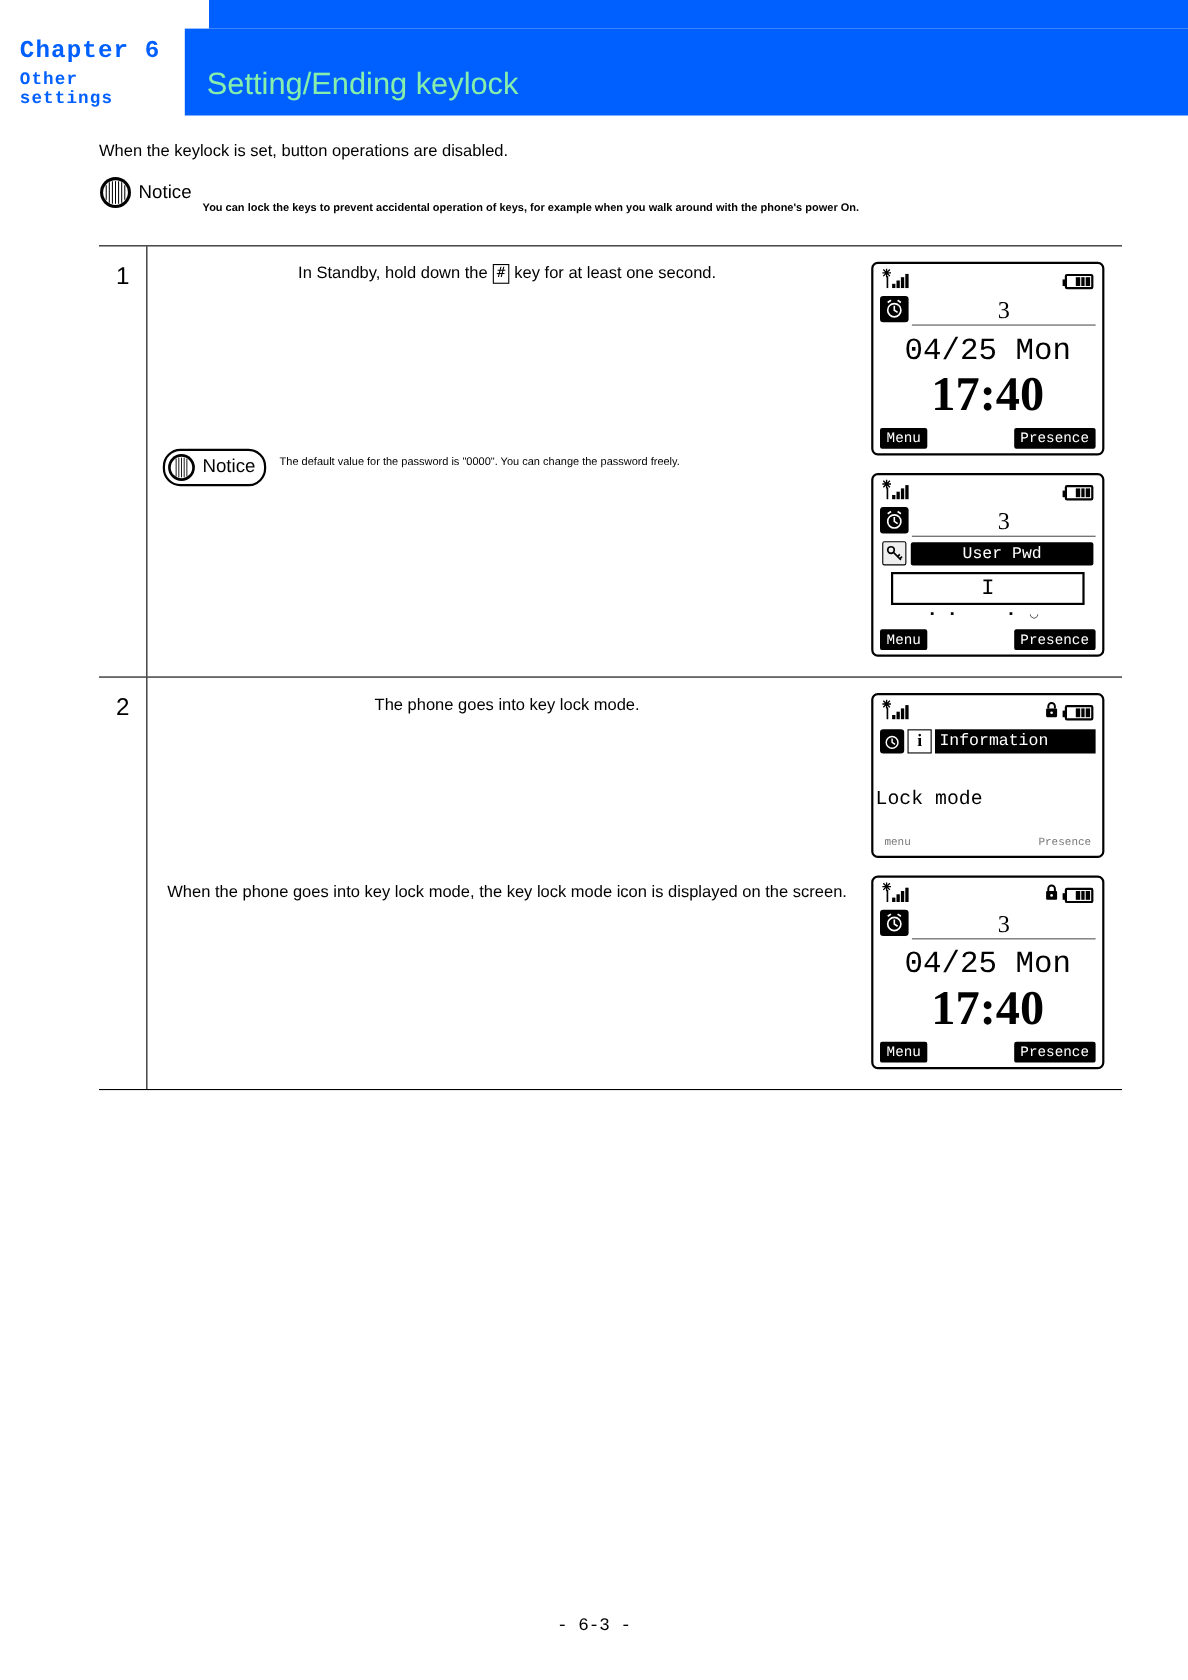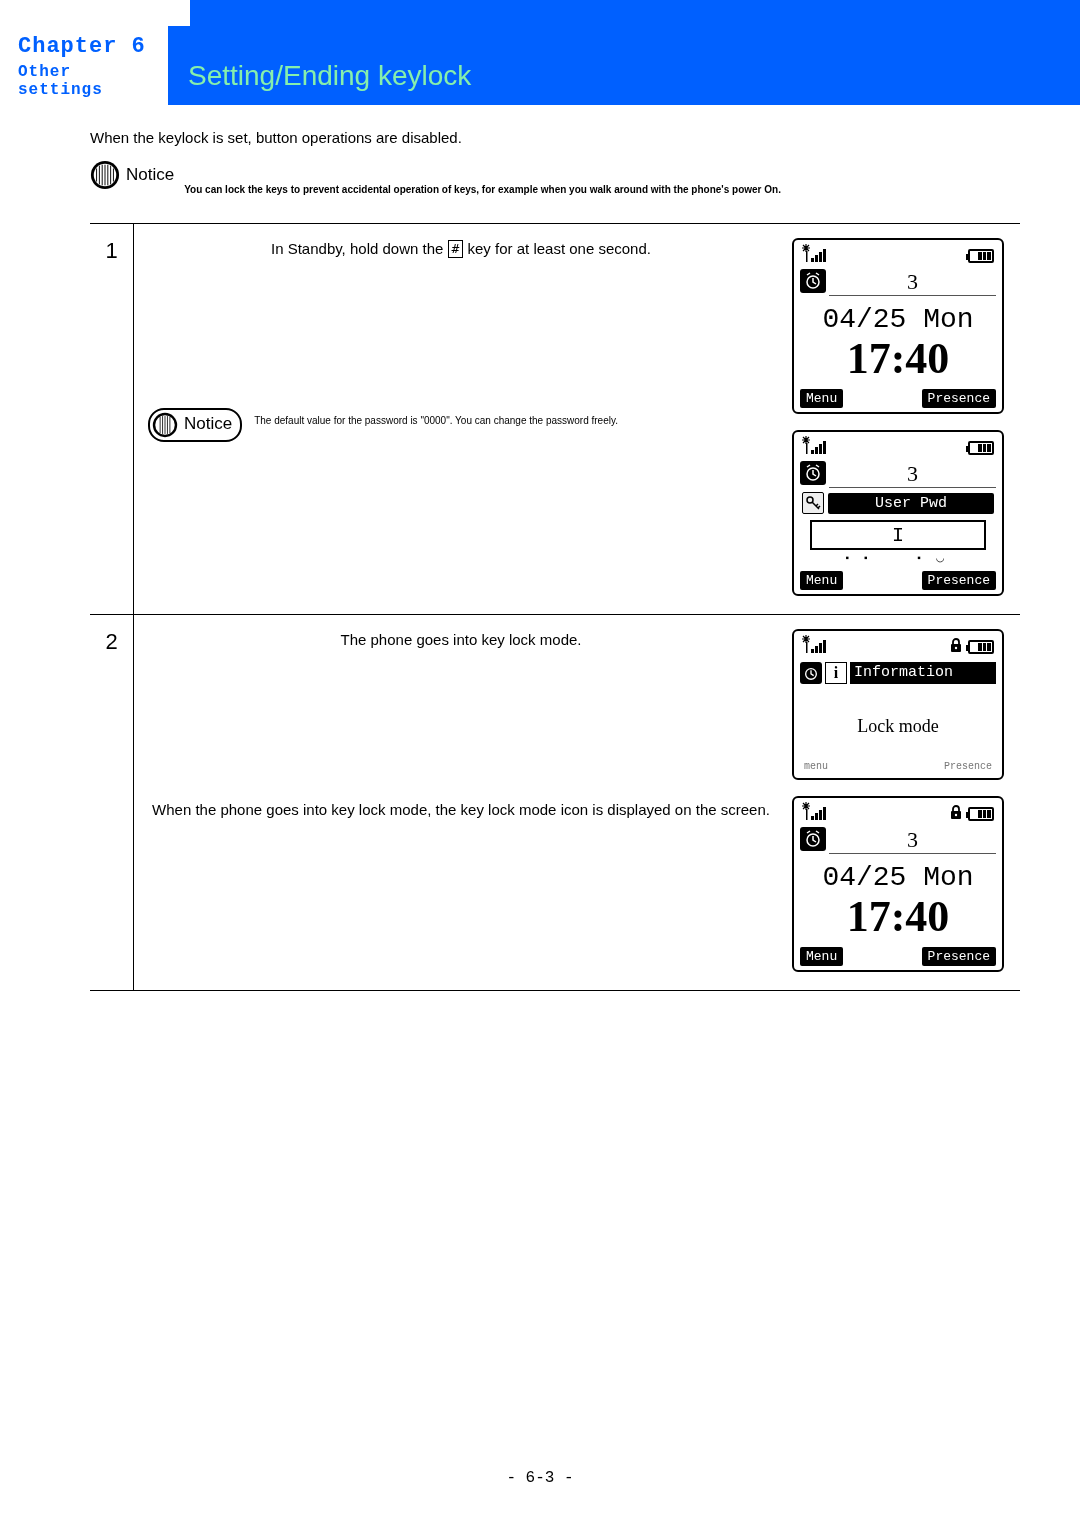--- a/index.html
+++ b/index.html
@@ -187,22 +187,22 @@
   .info-i {
     width:22px; border:1px solid #000; display:flex; align-items:center;
     justify-content:center; font-family:Georgia,serif; font-weight:bold;
     font-size:16px; background:#fff;
   }
   .info-label {
     flex:1; background:#000; color:#fff; font-family:"Courier New",monospace;
     padding:2px 4px; font-size:15px;
   }
   .info-body {
-    text-align:center; padding: 30px 0 24px;
-    font-family:Liberation Serif, serif; font-size:18px;
+    padding: 30px 0 24px;
+    font-family:Liberation Mono, monospace; font-size:18px;
   }
   .info-bottom { display:flex; justify-content:space-between;
     padding:0 8px 2px; font-family:"Courier New",monospace;
     font-size:10px; color:#777; }
   .page-num {
     position:absolute; bottom:40px; left:0; right:0; text-align:center;
     font-family:"Courier New",monospace; font-size:16px;
   }
 </style>
 </head>

